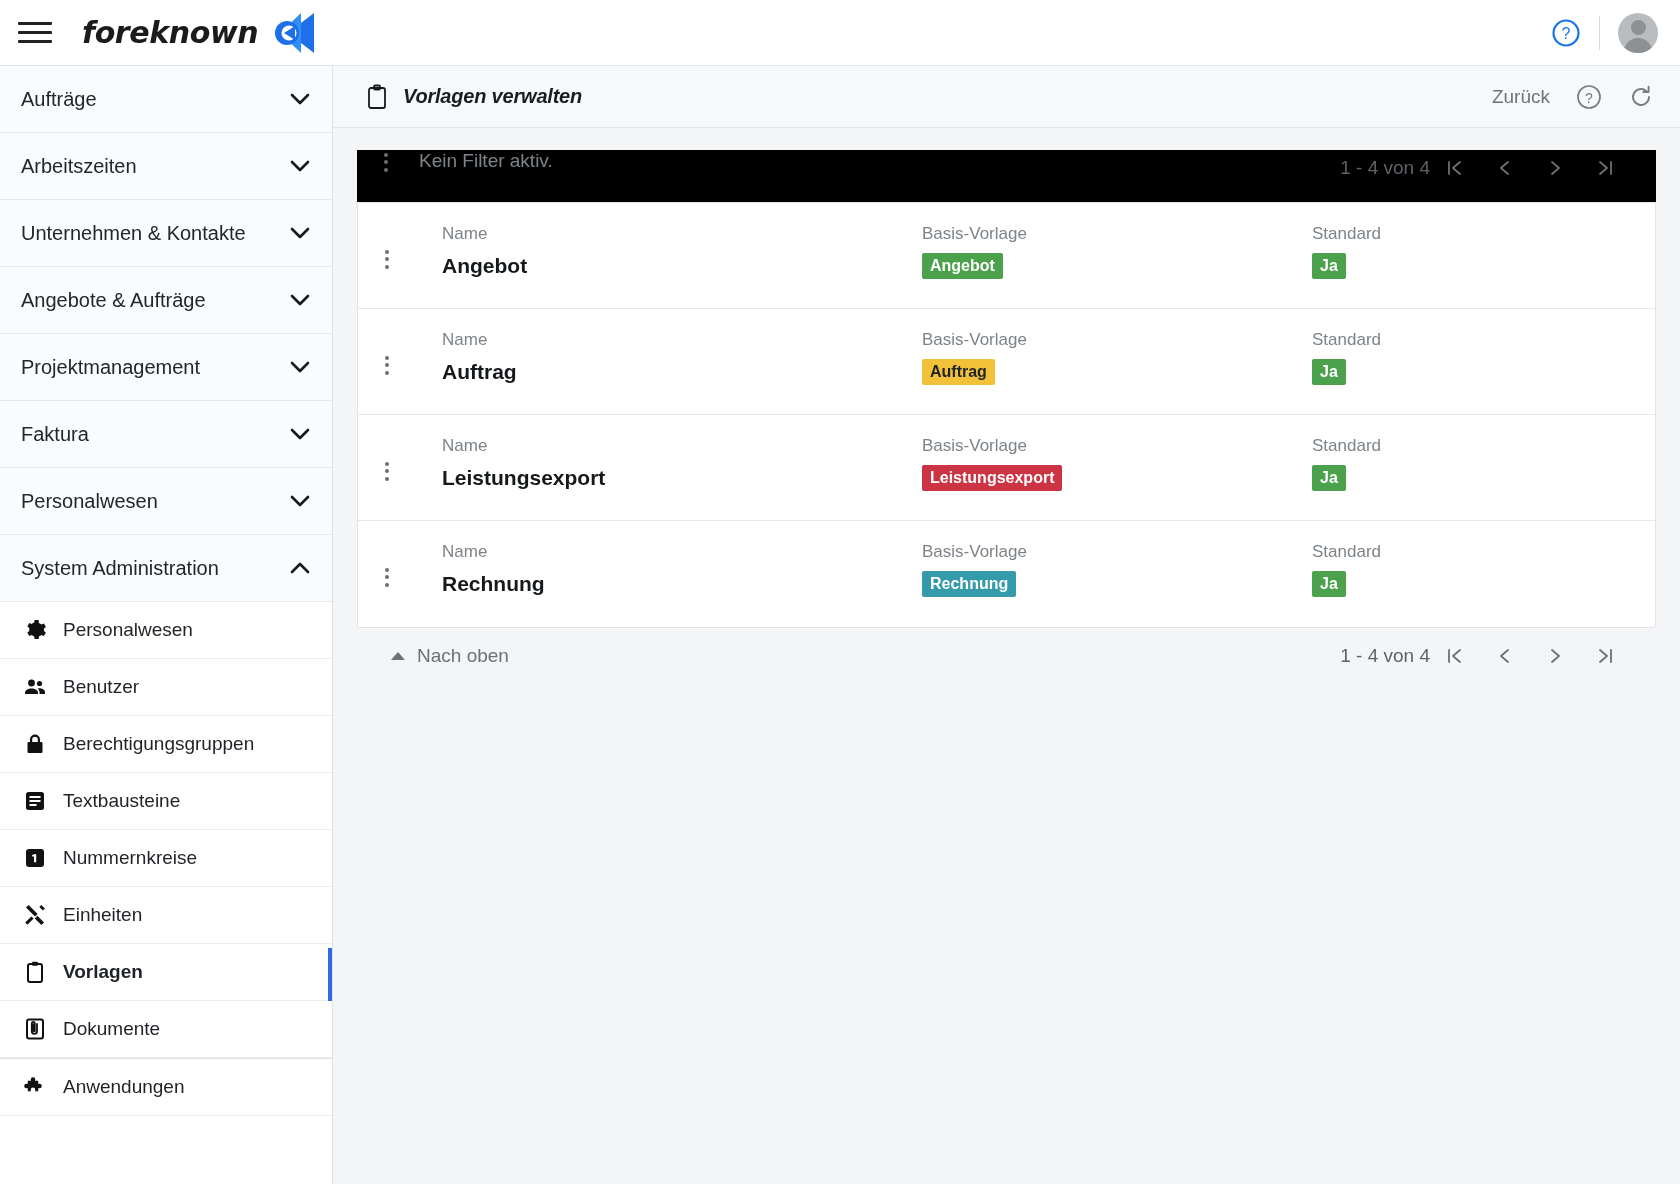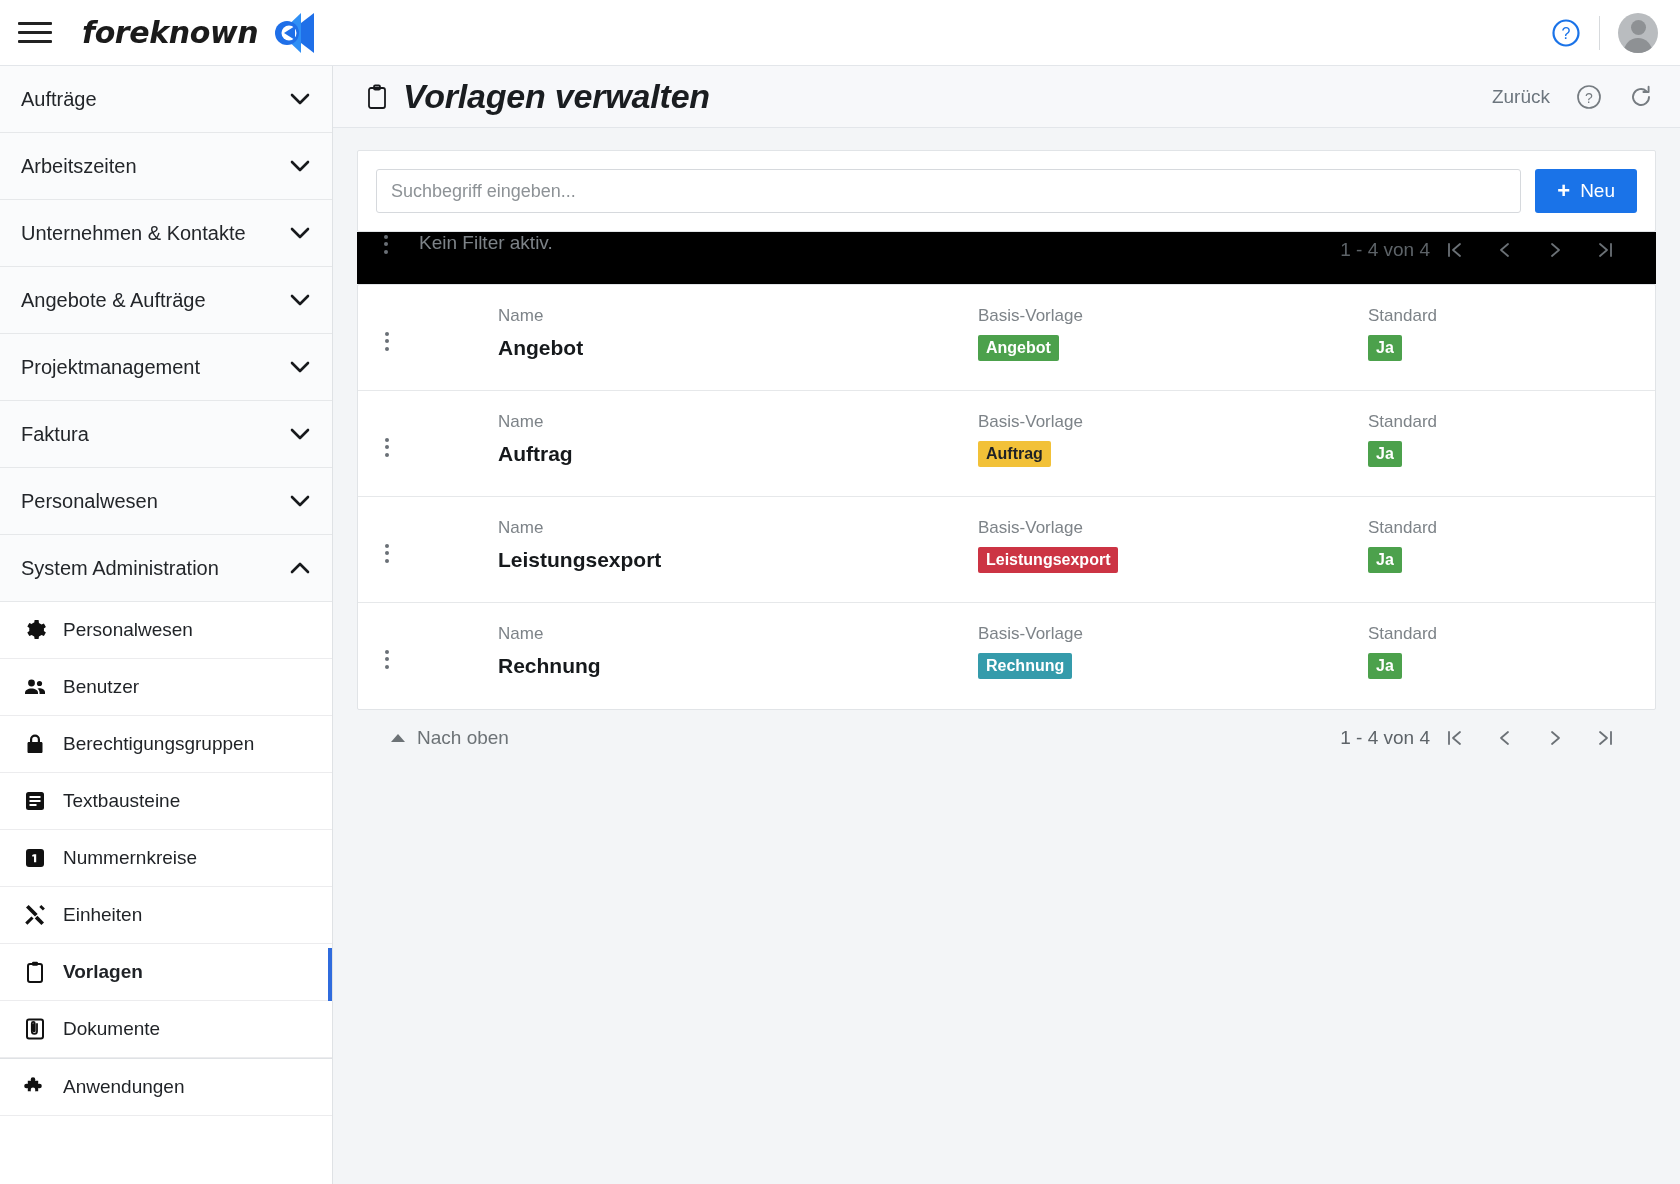--- a/index.html
+++ b/index.html
@@ -114,21 +114,21 @@
     overflow: hidden;
   }
   .page-head {
     height: 62px;
     display: flex; align-items: center;
     padding: 0 26px 0 32px;
     border-bottom: 1px solid #e3e6ea;
     background: #f7f8fa;
   }
   .page-title {
-    font-size: 34px;
+    font-size: 20px;
     font-style: italic;
     font-weight: bold;
     color: #1a1d20;
     letter-spacing: -0.2px;
   }
   .clipboard-icon { width: 24px; height: 26px; margin-right: 14px; flex: 0 0 24px; }
   .page-head-right {
     margin-left: auto;
     display: flex; align-items: center; gap: 26px;
   }
@@ -197,21 +197,21 @@
   .trow {
     display: flex;
     align-items: flex-start;
     padding: 22px 26px 22px 18px;
     border-bottom: 1px solid #e6e8ea;
     min-height: 106px;
   }
   .trow:last-child { border-bottom: none; }
   .trow .kebab { margin-top: 22px; }
   .cell { padding-top: 0; }
-  .cell-name { flex: 0 0 480px; margin-left: 100px; }
+  .cell-name { flex: 0 0 480px; margin-left: 44px; }
   .cell-basis { flex: 0 0 390px; }
   .cell-std { flex: 1; }
   .col-head {
     font-size: 17px;
     color: #7d8388;
     margin-bottom: 9px;
     line-height: 1.1;
   }
   .col-val {
     font-size: 21px;
@@ -436,27 +436,20 @@
         </svg>
         <svg class="icon-btn" viewBox="0 0 26 26">
           <path d="M21 13a8 8 0 11-2.6-5.9" fill="none" stroke="#767c81" stroke-width="1.9" stroke-linecap="round"></path>
           <path d="M20.6 2.8v5.2h-5.2" fill="none" stroke="#767c81" stroke-width="1.9" stroke-linecap="round" stroke-linejoin="round"></path>
         </svg>
       </div>
     </div>
 
     <div class="content">
 
-      <div class="card search-card">
-        <input class="search-input" type="text" placeholder="Suchbegriff eingeben..." style="">
-        <button class="btn-new" style="background-color: rgb(26, 115, 232);">
-          <span class="plus">+</span>
-          <span>Neu</span>
-        </button>
-      </div>
 
       <div class="filterbar">
         <div class="kebab">
             <i></i>
             <i></i>
             <i></i>
           </div>
         <span class="filter-text">Kein Filter aktiv.</span>
         <div class="pager">
           <span class="pager-count">1 - 4 von 4</span>

